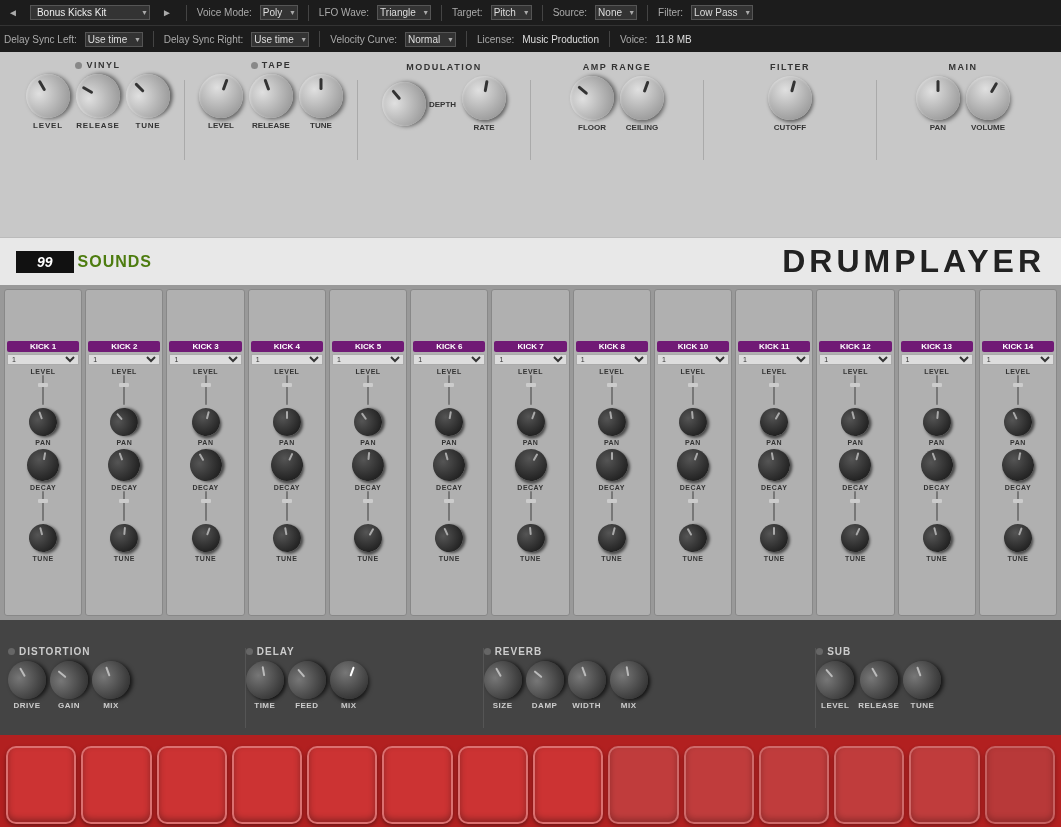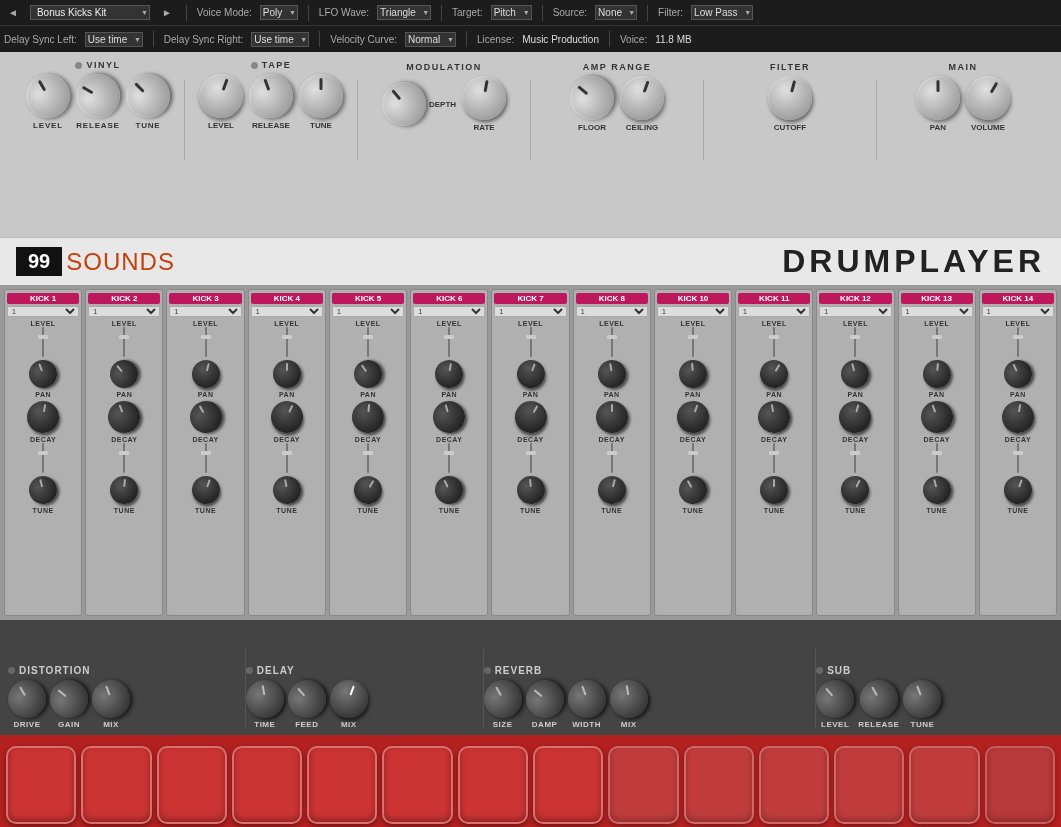--- a/index.html
+++ b/index.html
@@ -139,28 +139,29 @@
       border-top: 1px solid #bbb;
     }
     .brand-logo {
       display: flex;
       align-items: center;
       gap: 4px;
     }
     .logo-box {
       background: #111;
       color: #fff;
-      font-size: 20px;
+      font-size: 14px;
       font-weight: bold;
-      padding: 3px 12px;
+      padding: 3px 21px;
+      font-style: italic;
     }
     .logo-text {
-      font-size: 24px;
-      font-weight: normal;
-      color: #c2410c;
+      font-size: 16px;
+      font-weight: bold;
+      color: #4d7c0f;
       letter-spacing: 1px;
     }
     .drum-player-text {
       font-size: 32px;
       font-weight: bold;
       color: #222;
       letter-spacing: 4px;
       font-family: 'Arial Black', Arial, sans-serif;
     }
 
@@ -178,29 +179,30 @@
       border: 1px solid #888;
       border-radius: 3px;
       flex: 1;
       display: flex;
       flex-direction: column;
       align-items: center;
       padding: 3px 2px;
       min-width: 0;
     }
     .channel-header {
-      background: #be185d;
+      background: #701a75;
       color: #fff;
       font-size: 8px;
       font-weight: bold;
       width: 100%;
       text-align: center;
       padding: 1px 0;
       border-radius: 2px;
       margin-bottom: 2px;
+      margin-top: 48px;
     }
     .channel-select {
       width: 100%;
       font-size: 7px;
       background: #ddd;
       border: 1px solid #aaa;
       margin-bottom: 3px;
       color: #333;
     }
     .ch-knob {
@@ -250,21 +252,21 @@
       left: -4px;
       top: 8px;
       border-radius: 1px;
     }
 
     
     .effects-section {
       background: #444;
       padding: 6px 8px;
       display: flex;
-      align-items: flex-end;
+      align-items: center;
       gap: 0;
       height: 115px;
     }
     .effect-group {
       display: flex;
       flex-direction: column;
       align-items: flex-start;
       flex: 1;
     }
     .effect-header {

